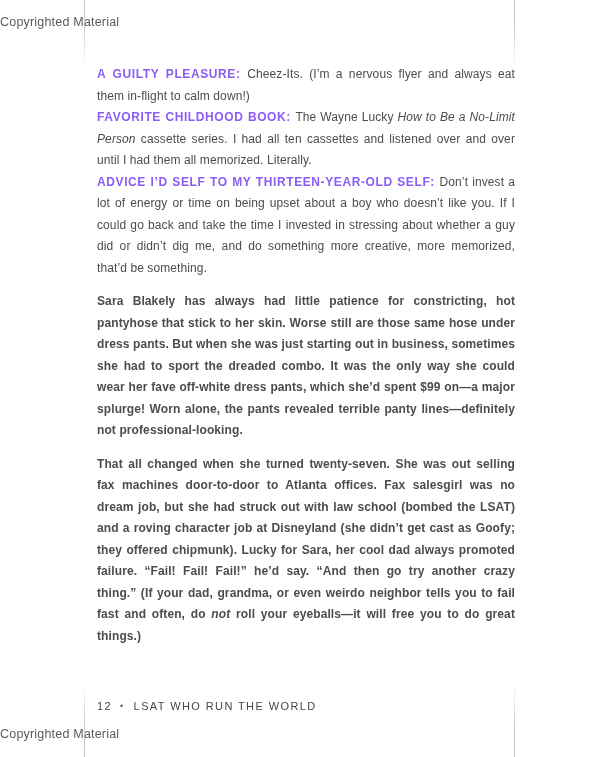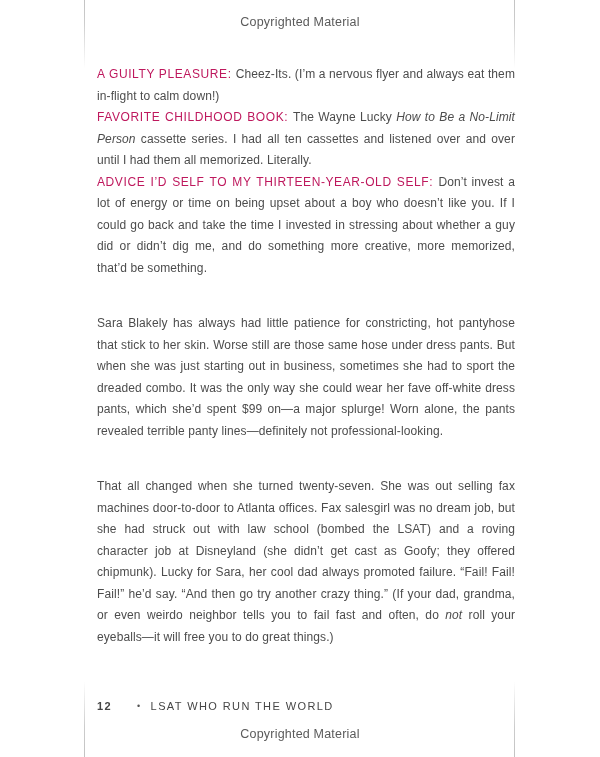--- a/index.html
+++ b/index.html
@@ -28,61 +28,60 @@
       rgba(204,204,204,0) 90%, #cccccc 96%, #c3c3c3 100%);
     pointer-events: none;
   }
   .edge-left  { left: 84px; }
   .edge-right { left: 514px; }
 
   .banner {
     position: absolute;
     left: 0;
     width: 100%;
-    text-align: center;
     font-size: 12.5px;
     color: #5a5a5a;
     letter-spacing: 0.2px;
   }
   .banner-top    { top: 15px; }
   .banner-bottom { top: 727px; }
 
   .text-block {
     position: absolute;
     left: 97px;
     top: 64px;
     width: 418px;
     color: #4c4c4c;
     font-size: 12px;
     line-height: 21.5px;
     text-align: justify;
     letter-spacing: 0.1px;
   }
   .para { margin: 0; }
-  .para.spaced { margin-top: 34px; }
+  .para.spaced { margin-top: 12px; font-weight: bold; }
 
   .seg.lead {
-    font-weight: 400;
-    color: #be185d;
+    font-weight: 700;
+    color: #8b5cf6;
     letter-spacing: 0.6px;
   }
   .seg.italic { font-style: italic; }
 
   .footer {
     position: absolute;
     left: 97px;
     top: 700px;
     color: #454545;
     font-size: 11px;
     letter-spacing: 1.4px;
     white-space: nowrap;
   }
   .footer .pagenum {
-    font-weight: 700;
-    margin-right: 25px;
+    font-weight: 400;
+    margin-right: 8px;
   }
   .footer .sep {
     font-size: 9px;
     margin-right: 9px;
     vertical-align: 1px;
     color: #555555;
   }
   .footer .running-title {
     font-weight: 400;
   }

